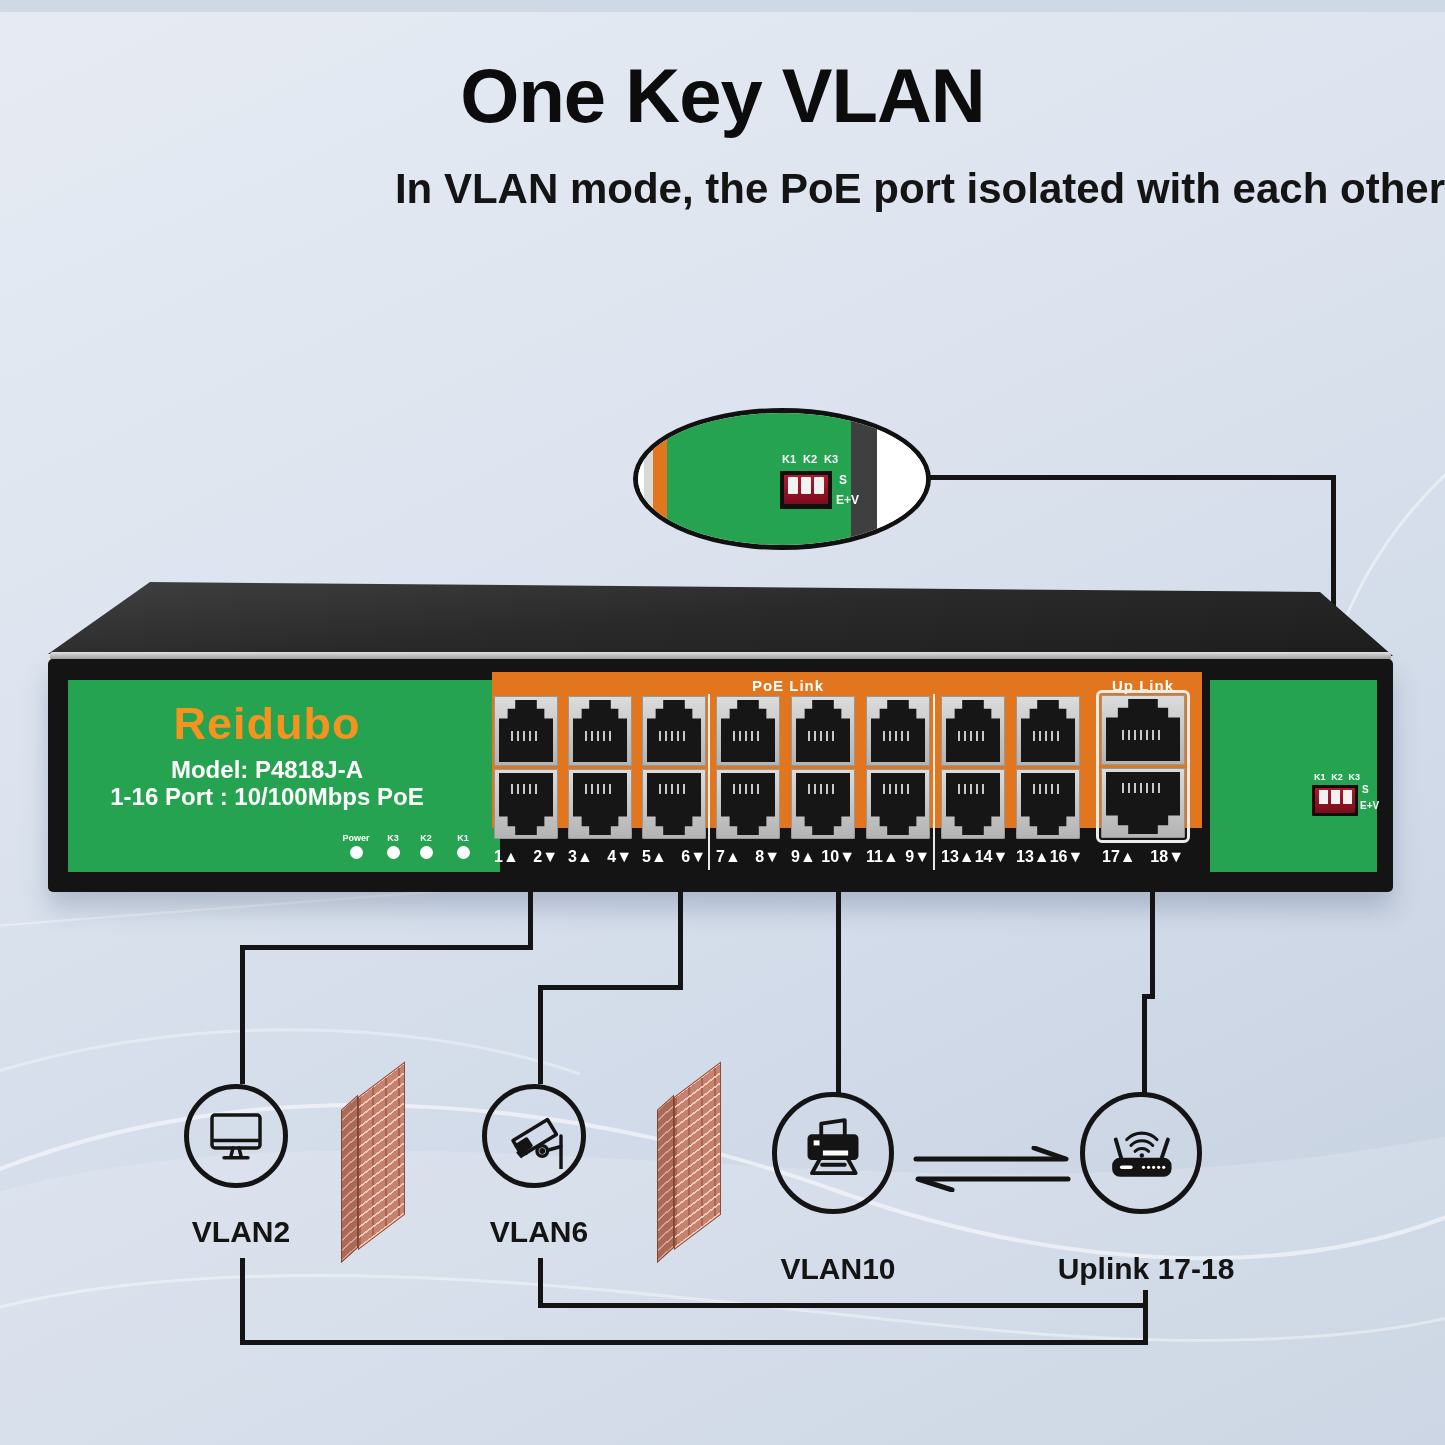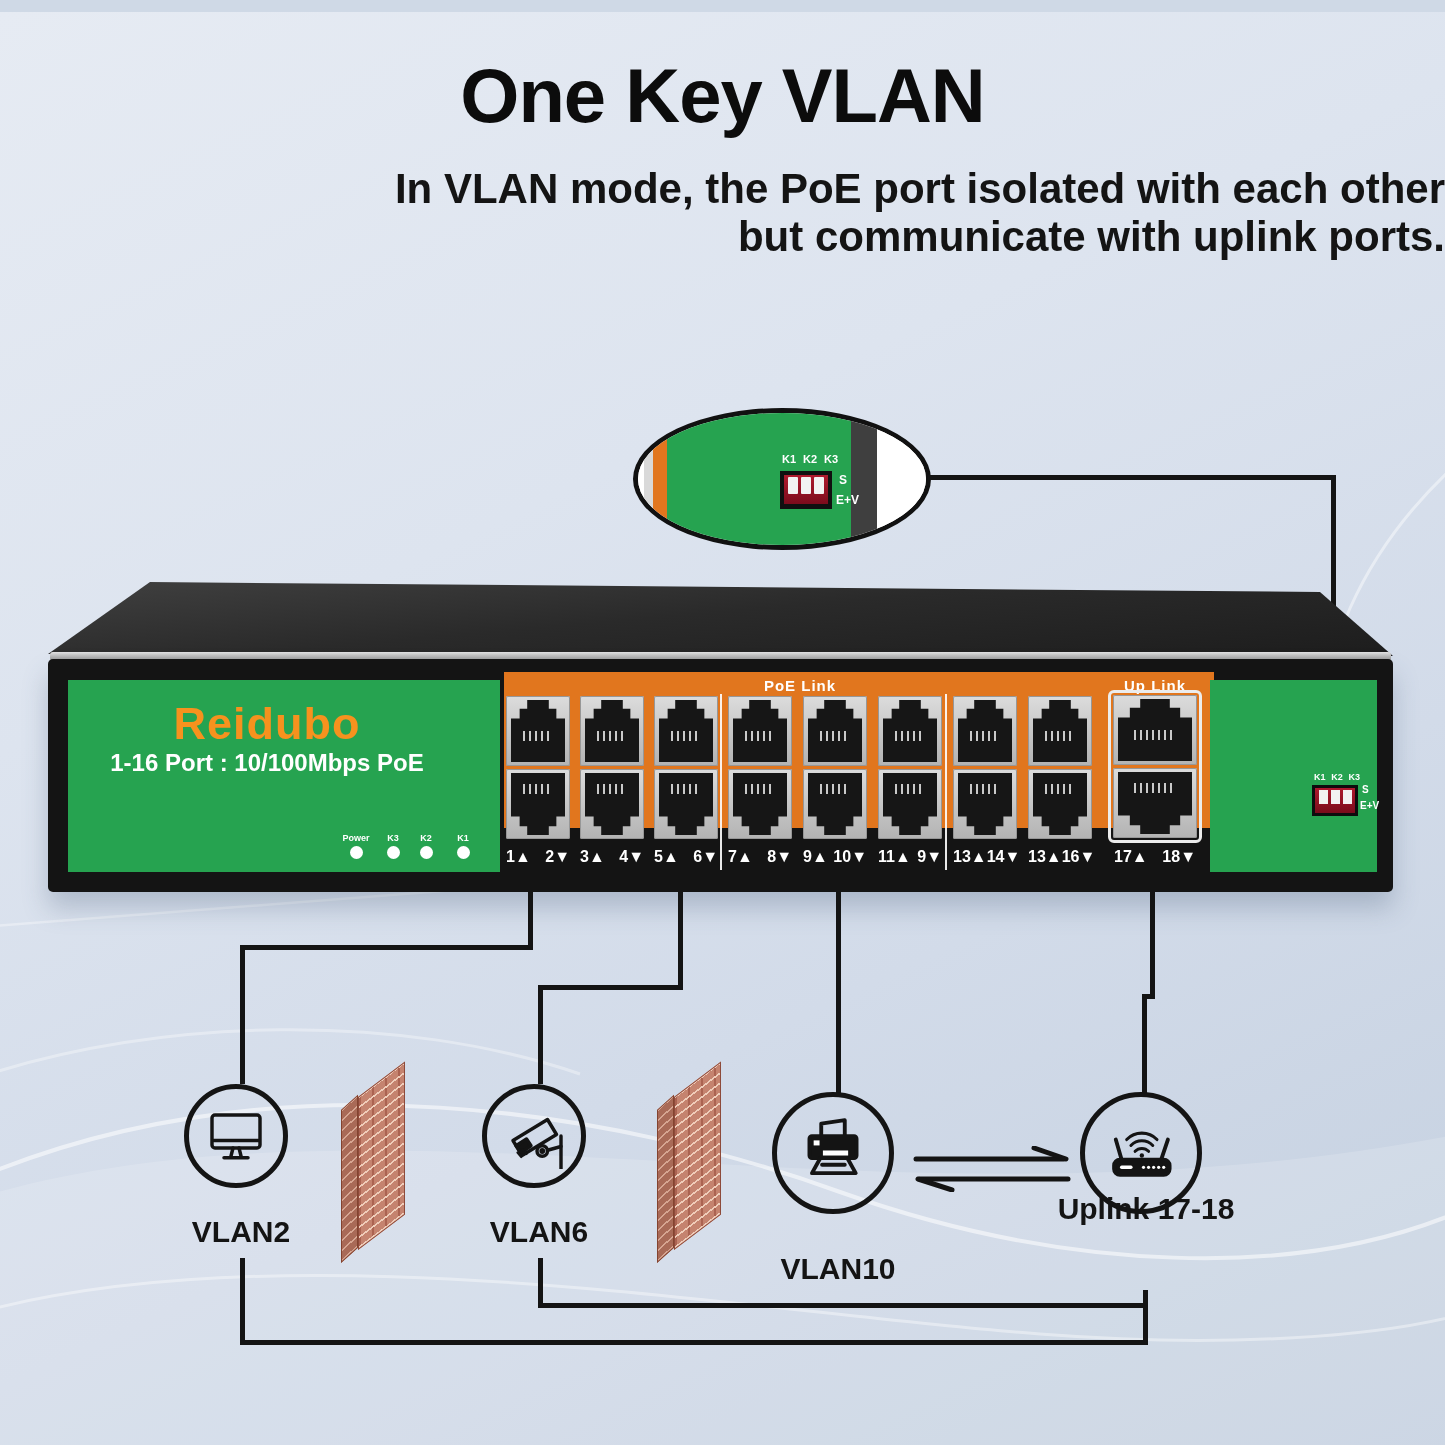--- a/index.html
+++ b/index.html
@@ -42,21 +42,21 @@
 
   .panel-left{position:absolute;left:20px;top:21px;width:432px;height:192px;background:#26a350;}
   .pl-text{width:100%;padding-right:34px;text-align:center;color:#fff;}
   .brand{margin-top:18px;font-size:45px;font-weight:700;color:#f6921e;letter-spacing:1px;}
   .model{margin-top:6px;font-size:24px;font-weight:700;}
   .spec{font-size:24px;font-weight:700;line-height:1.12;}
   .led{position:absolute;top:153px;width:42px;text-align:center;color:#fff;}
   .led-label{font-size:9px;font-weight:700;}
   .led-dot{width:13px;height:13px;border-radius:50%;background:#fff;margin:3px auto 0;}
 
-  .panel-orange{position:absolute;left:456px;top:13px;width:710px;height:156px;background:#e1761e;}
+  .panel-orange{position:absolute;left:444px;top:13px;width:710px;height:156px;background:#e1761e;}
   .sec-label{position:absolute;top:5px;text-align:center;color:#fff;font-size:15px;font-weight:700;letter-spacing:1px;}
   .poe-label{left:0;width:592px;} .up-label{left:602px;width:98px;}
   .port-col{position:absolute;top:24px;width:64px;display:flex;flex-direction:column;gap:3px;}
   .cell{position:relative;width:100%;height:70px;background:linear-gradient(180deg,#dcdcdc,#b3b3b3);
         border-radius:2px;box-shadow:inset 0 0 0 1px #979797;}
   .rj45{position:absolute;left:5px;right:5px;top:4px;bottom:4px;background:#161616;}
   .rj45.top{clip-path:polygon(30% 0,70% 0,70% 14%,84% 14%,84% 30%,100% 30%,100% 100%,0 100%,0 30%,16% 30%,16% 14%,30% 14%);}
   .rj45.bot{clip-path:polygon(0 0,100% 0,100% 70%,84% 70%,84% 86%,70% 86%,70% 100%,30% 100%,30% 86%,16% 86%,16% 70%,0 70%);}
   .pins{position:absolute;left:22%;width:56%;height:16%;
         background:repeating-linear-gradient(90deg,#c9c9c9 0 2px,transparent 2px 6px);}
@@ -101,21 +101,20 @@
     <path d="M-20,1445 L-20,1185 C400,1062 900,1235 1470,1120 L1470,1445 Z" fill="#ffffff" opacity="0.16"></path>
     <path d="M-20,1165 C280,1040 620,1100 840,1180 C1060,1258 1300,1272 1470,1195" stroke="#ffffff" stroke-width="4" fill="none" opacity="0.55"></path>
     <path d="M-20,1300 C300,1215 760,1302 1040,1322 C1220,1336 1380,1326 1470,1300" stroke="#ffffff" stroke-width="3" fill="none" opacity="0.4"></path>
     <path d="M-20,1065 C160,1005 400,1000 580,1062" stroke="#ffffff" stroke-width="3" fill="none" opacity="0.35"></path>
     <path d="M1470,440 C1365,530 1305,650 1320,790" stroke="#ffffff" stroke-width="3" fill="none" opacity="0.45"></path>
     <path d="M-20,915 L660,862" stroke="#ffffff" stroke-width="2.5" fill="none" opacity="0.35"></path>
   </svg>
 
   <div class="title">One Key VLAN</div>
   <div class="sub sub1">In VLAN mode, the PoE port isolated with each other</div>
-  <div class="sub sub2">but communicate with uplink ports.</div>
 
   <div class="callout">
     <div class="co-stripes"></div>
     <div class="co-keys">
       <span>K1</span>
       <span>K2</span>
       <span>K3</span>
     </div>
     <div class="co-block">
       <div class="co-red">
@@ -131,20 +130,21 @@
   <div class="blk" style="left:928px;top:463px;width:408px;height:5px;"></div>
   <div class="blk" style="left:1331px;top:463px;width:5px;height:289px;"></div>
 
   <div class="sw-top"></div>
   <div class="sw-bevel"></div>
   <div class="sw-front">
 
     <div class="panel-left">
       <div class="pl-text">
         <div class="brand">Reidubo</div>
+        <div class="model">Model: P4818J-A</div>
         <div class="spec">1-16 Port : 10/100Mbps PoE</div>
       </div>
       <div id="led-row">
           <div class="led" style="left: 267px;">
             <div class="led-label">Power</div>
             <div class="led-dot"></div>
           </div>
           <div class="led" style="left: 304px;">
             <div class="led-label">K3</div>
             <div class="led-dot"></div>
@@ -396,21 +396,21 @@
   <svg style="position:absolute;left:908px;top:1134px;" width="168" height="46" viewBox="0 0 168 46" stroke="#141414" stroke-width="5" stroke-linecap="round" fill="none">
     <line x1="8" y1="13" x2="156" y2="13"></line>
     <line x1="126" y1="2" x2="158" y2="13"></line>
     <line x1="12" y1="33" x2="160" y2="33"></line>
     <line x1="44" y1="44" x2="10" y2="33"></line>
   </svg>
 
   <div class="dev-label" style="left:141px;top:1203px;width:200px;">VLAN2</div>
   <div class="dev-label" style="left:439px;top:1203px;width:200px;">VLAN6</div>
   <div class="dev-label" style="left:738px;top:1240px;width:200px;">VLAN10</div>
-  <div class="dev-label" style="left:1026px;top:1180px;width:240px;">Uplink 17-18</div>
+  <div class="dev-label" style="left:1026px;top:1240px;width:240px;">Uplink 17-18</div>
 
   <div class="blk" style="left:240px;top:1246px;width:5px;height:87px;"></div>
   <div class="blk" style="left:240px;top:1328px;width:908px;height:5px;"></div>
   <div class="blk" style="left:538px;top:1246px;width:5px;height:50px;"></div>
   <div class="blk" style="left:538px;top:1291px;width:610px;height:5px;"></div>
   <div class="blk" style="left:1143px;top:1278px;width:5px;height:55px;"></div>
 
 </div>
 
 </body></html>

